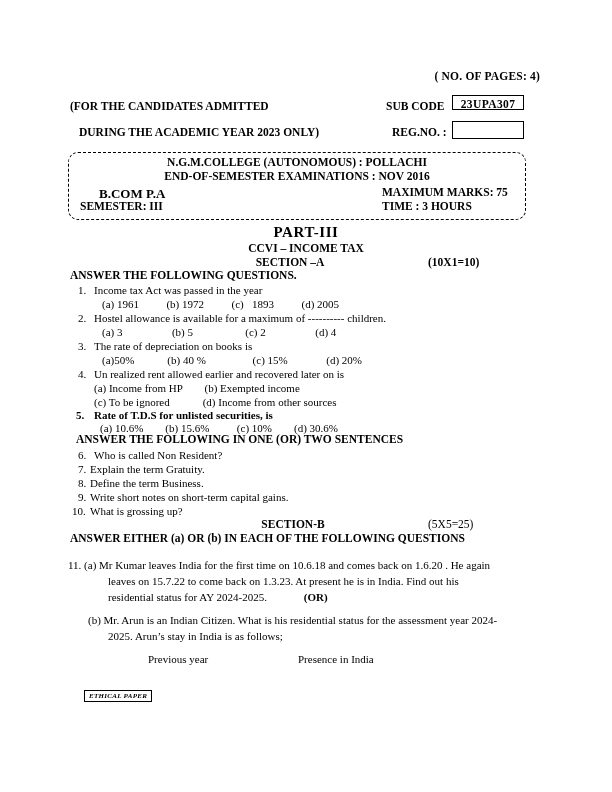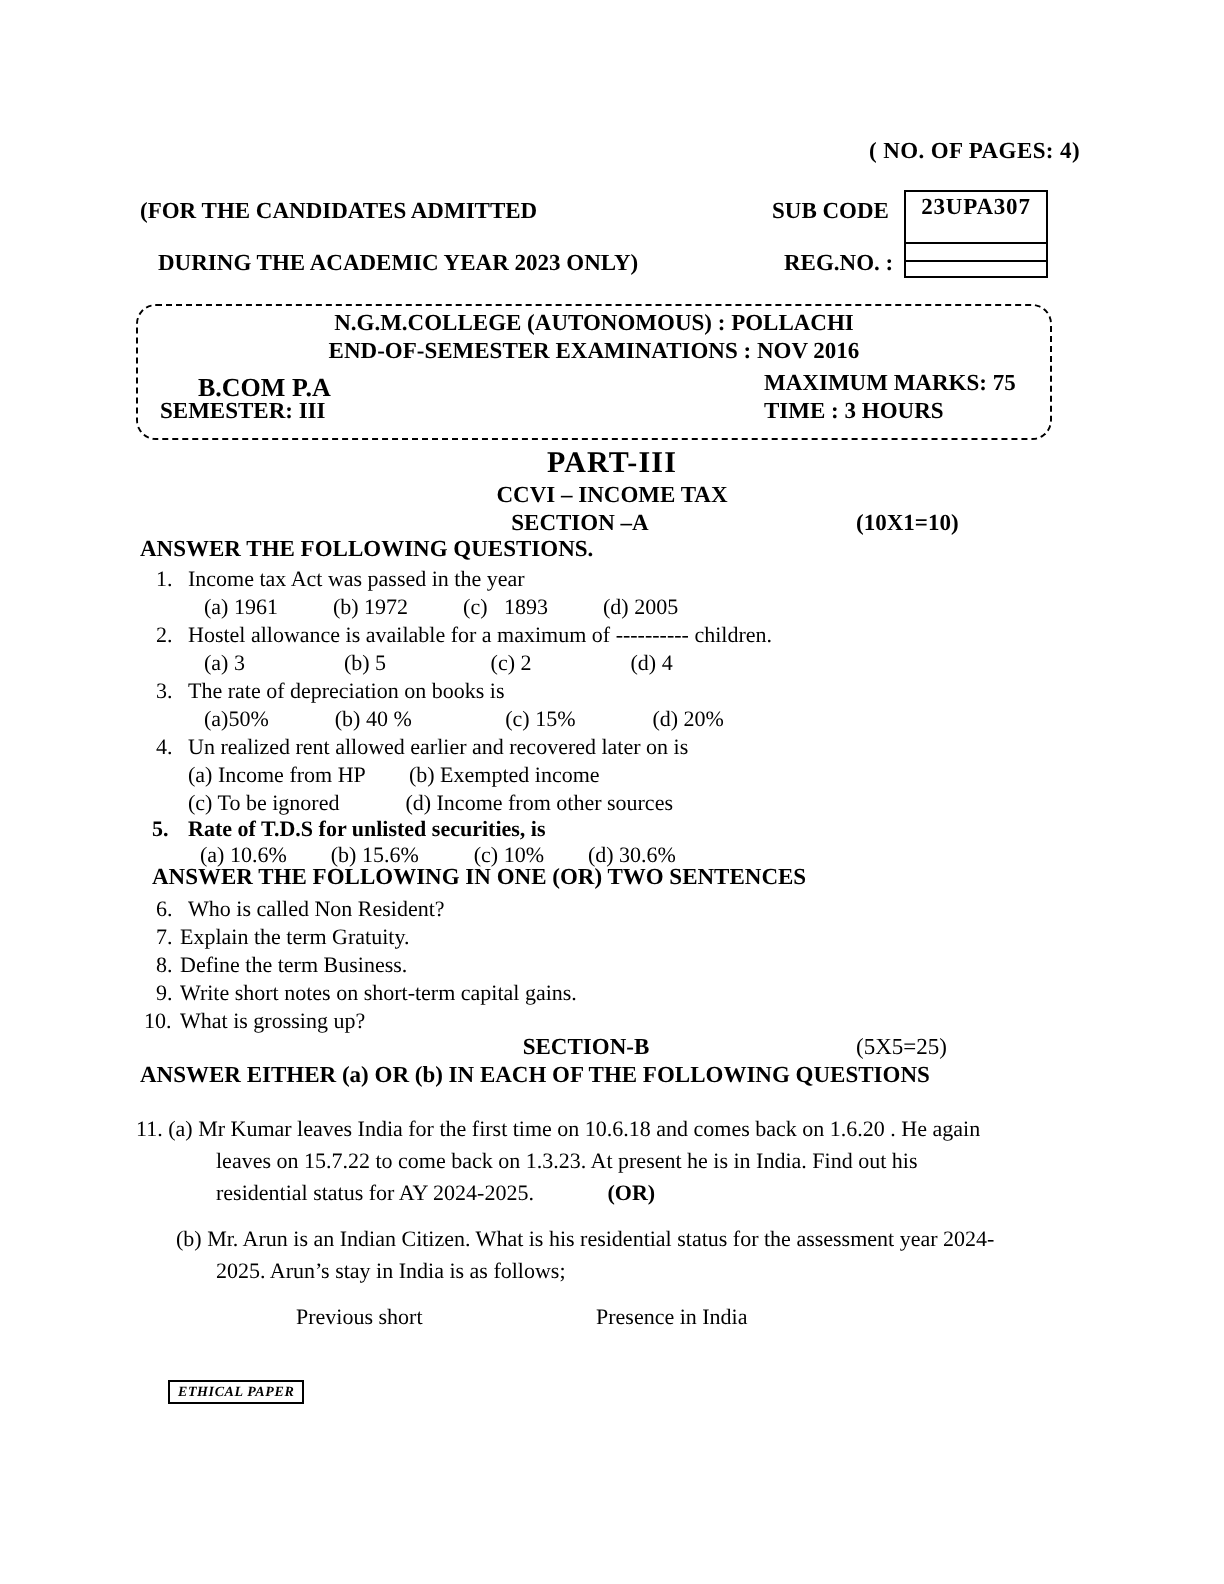--- a/index.html
+++ b/index.html
@@ -39,21 +39,21 @@
     font-weight: bold;
   }
   .hdr-candidates { left: 70px; top: 100px; }
   .hdr-during { left: 79px; top: 126px; }
   .hdr-subcode { left: 386px; top: 100px; }
   .hdr-regno { left: 392px; top: 126px; }
 
   .subcode-box {
     position: absolute;
     left: 452px; top: 95px;
-    width: 72px; height: 36px;
+    width: 72px; height: 15px;
     border: 1.4px solid #000;
     box-sizing: border-box;
     font-size: 11.5px;
     font-weight: bold;
     text-align: center;
     line-height: 17px;
     letter-spacing: 0.4px;
   }
   .regno-box {
     position: absolute;
@@ -313,18 +313,18 @@
   </div>
 
   <div class="q11b">
     <span class="cont" style="text-indent:-20px;">
       <span>(b)</span>
       <span>Mr. Arun is an Indian Citizen. What is his residential status for the assessment year 2024-</span>
     </span>
     <span class="cont">2025. Arun’s stay in India is as follows;</span>
   </div>
 
-  <div class="table-head">Previous short</div>
+  <div class="table-head">Previous year</div>
   <div class="table-head2">Presence in India</div>
 
   <div class="footer-stamp">ETHICAL PAPER</div>
 
 </div>
 
 </body></html>

